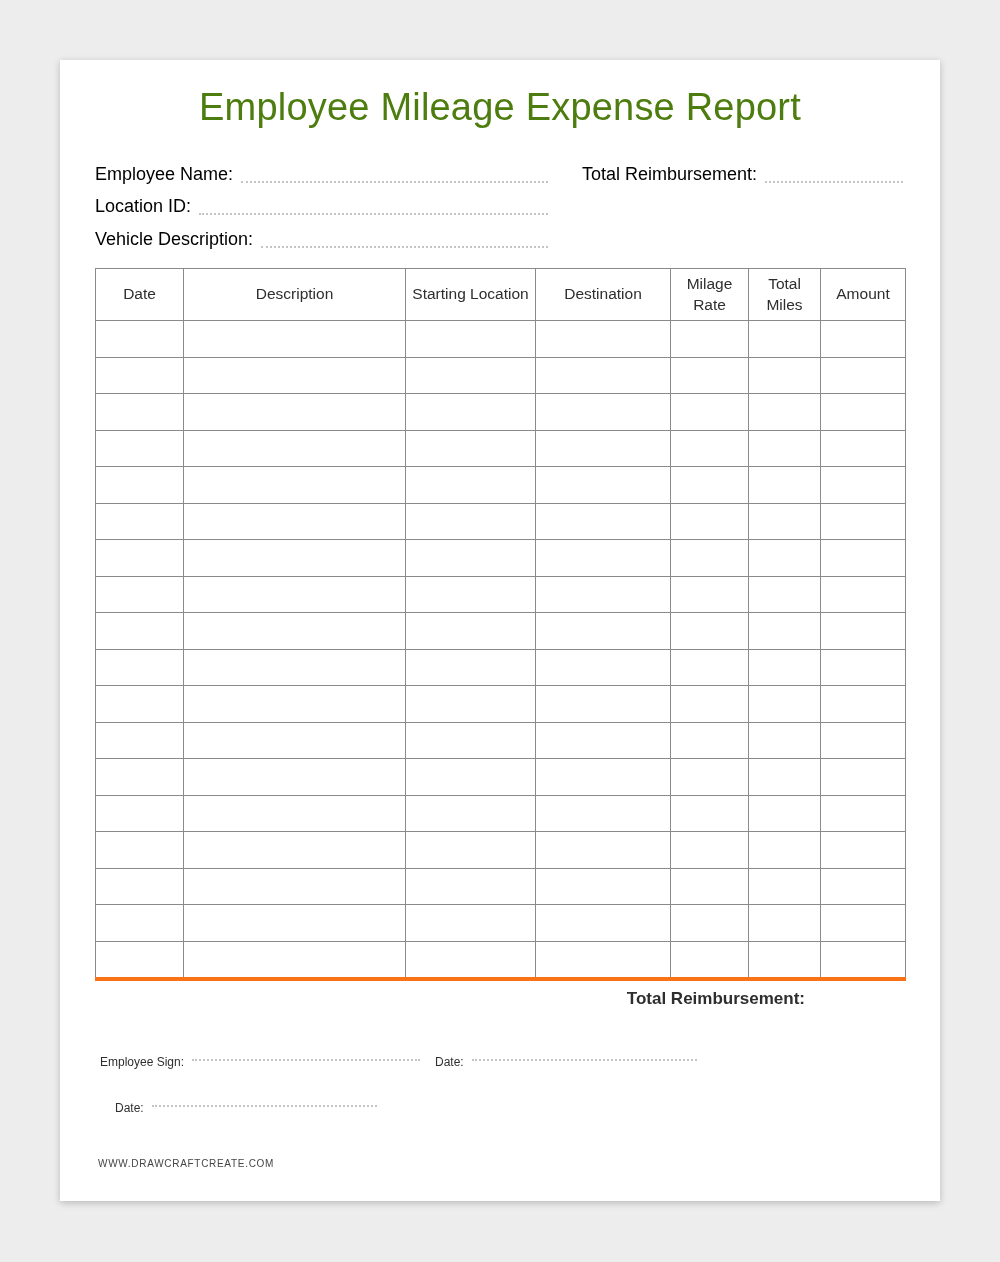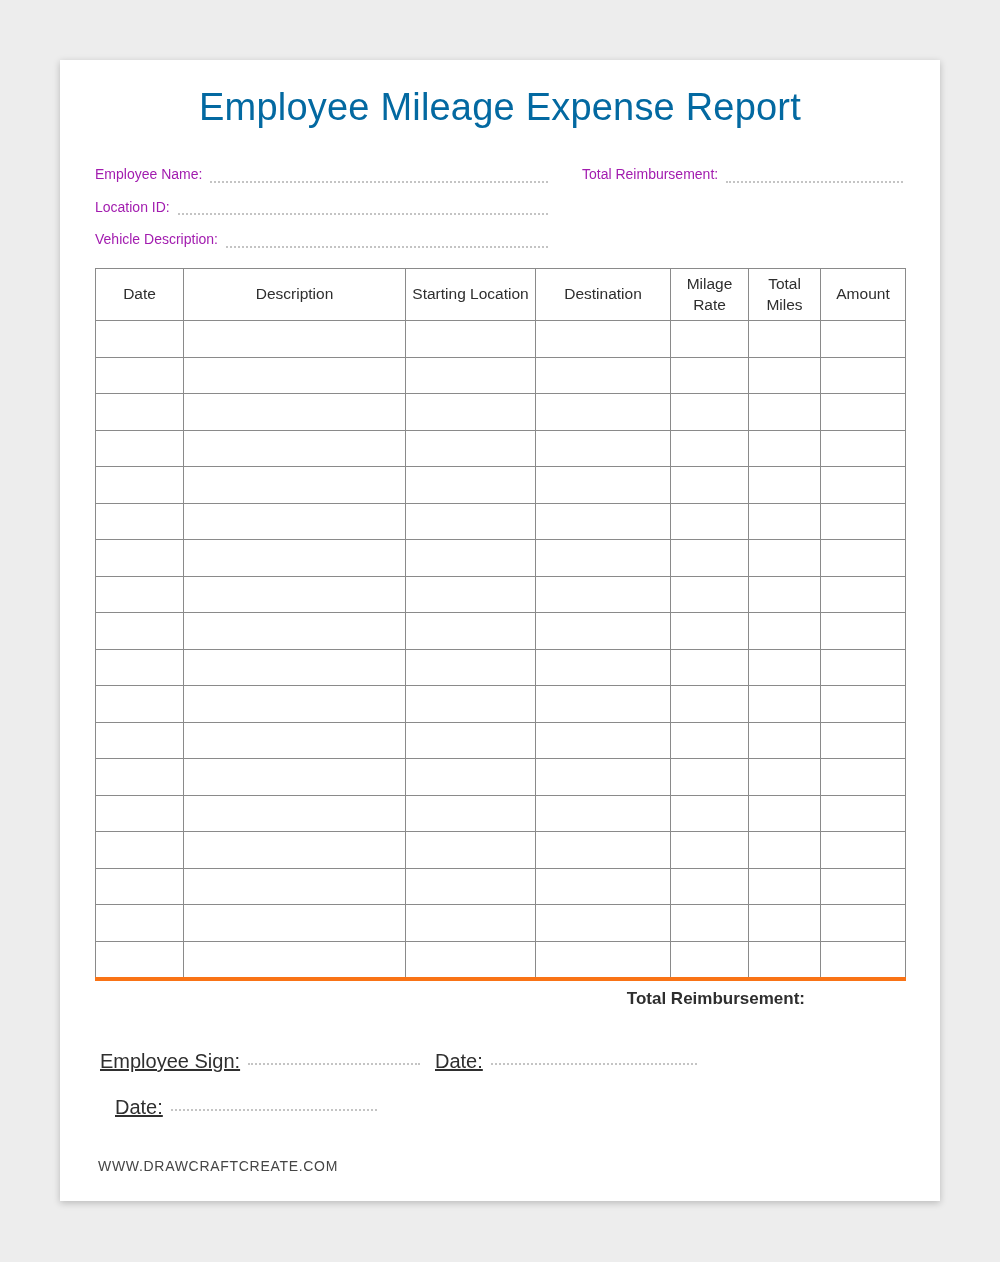--- a/index.html
+++ b/index.html
@@ -17,40 +17,40 @@
     background: #ffffff;
     box-shadow: 0 2px 7px rgba(0,0,0,0.22);
   }
   .page-title {
     position: absolute;
     left: 0; right: 0; top: 26px;
     text-align: center;
     font-size: 38px;
     font-weight: 400;
     letter-spacing: 0.2px;
-    color: #0369a1;
+    color: #4d7c0f;
   }
   
   .fields {
     position: absolute;
     left: 35px; top: 98px;
     width: 808px;
     display: flex;
   }
   .fields-col { display: flex; flex-direction: column; }
   .fields-col.left  { width: 453px; margin-right: 34px; }
   .fields-col.right { flex: 1; }
   .field-row {
     height: 32.6px;
     display: flex;
     align-items: center;
   }
   .field-label {
-    font-size: 14px;
-    color: #a21caf;
+    font-size: 18px;
+    color: #000000;
     white-space: nowrap;
   }
   .dotline {
     flex: 1;
     margin-left: 8px;
     align-self: flex-end;
     margin-bottom: 8px;
     border-bottom: 2px dotted #c4c4c4;
     min-width: 20px;
   }
@@ -100,26 +100,26 @@
     height: 33px;
     display: flex;
     align-items: center;
   }
   .sig-row.first  { top: 985px; }
   .sig-row.second { top: 1031px; }
   .sig-group { display: flex; align-items: center; }
   .sig-group.g1 { width: 320px; }
   .sig-gap { width: 15px; }
   .sig-group.g2 { width: 262px; text-align: center; }
-  .sig-label { font-size: 20px; color: #2f2f2f; white-space: nowrap; text-decoration: underline; }
+  .sig-label { font-size: 12px; color: #2f2f2f; white-space: nowrap; }
   
   .site-footer {
     position: absolute;
     left: 38px; top: 1098px;
-    font-size: 14px;
+    font-size: 10px;
     letter-spacing: 0.7px;
     color: #454545;
   }
 </style>
 </head>
 <body>
 
 <div class="card">
 
   <h1 class="page-title">Employee Mileage Expense Report</h1>

